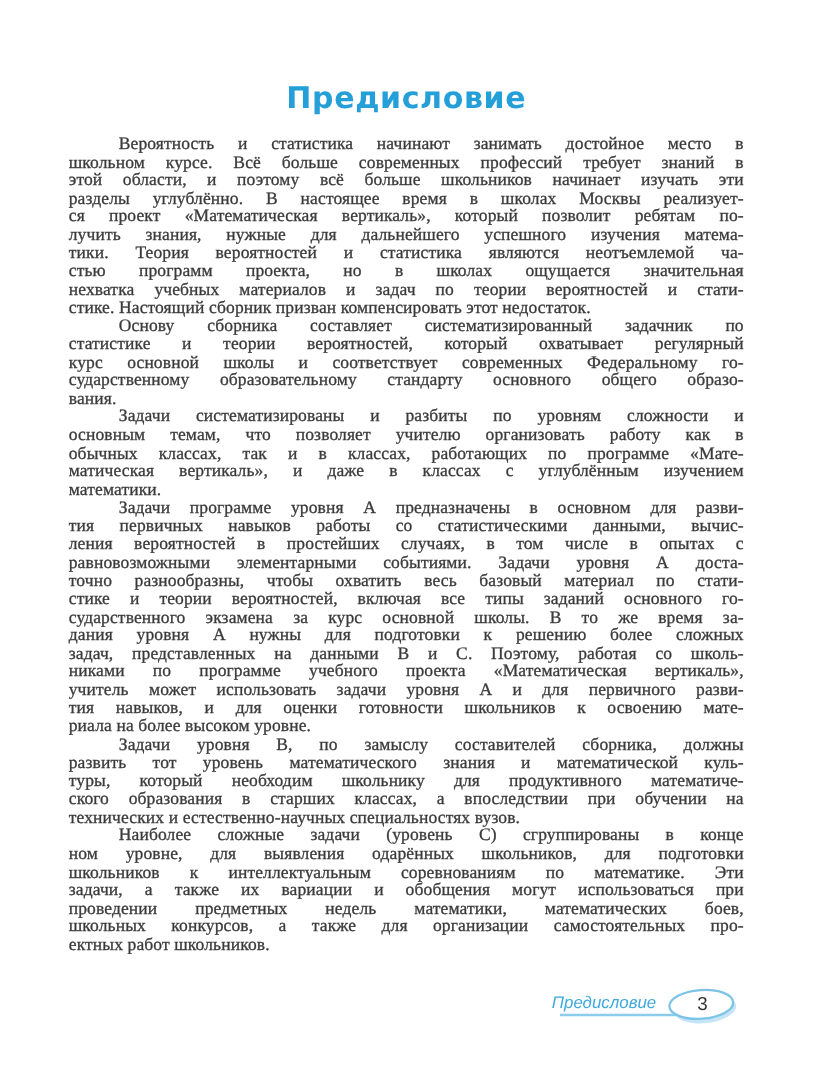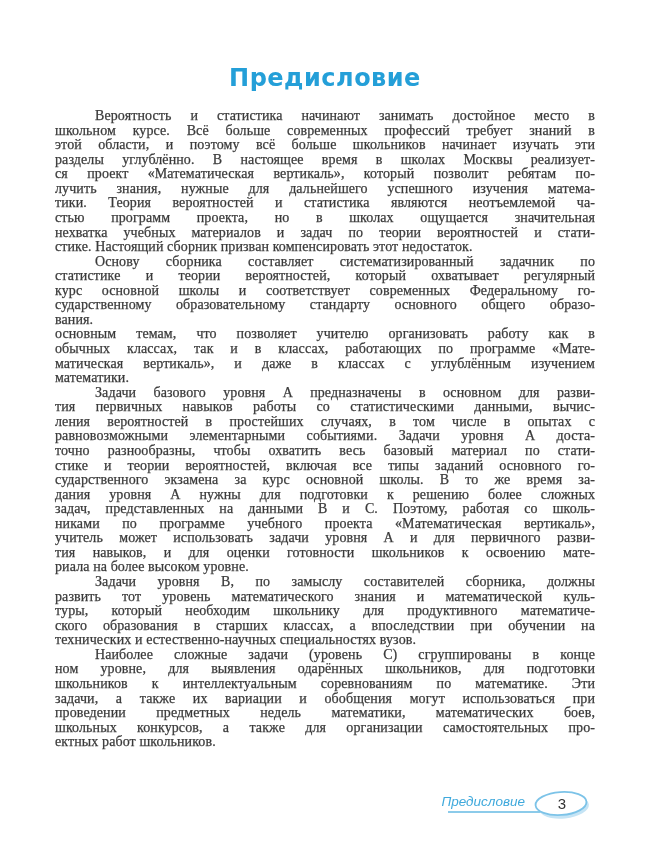--- a/index.html
+++ b/index.html
@@ -111,25 +111,26 @@
       <div class="line">лучить знания, нужные для дальнейшего успешного изучения матема-</div>
       <div class="line">тики. Теория вероятностей и статистика являются неотъемлемой ча-</div>
       <div class="line">стью программ проекта, но в школах ощущается значительная</div>
       <div class="line">нехватка учебных материалов и задач по теории вероятностей и стати-</div>
       <div class="line last">стике. Настоящий сборник призван компенсировать этот недостаток.</div>
       <div class="line indent">Основу сборника составляет систематизированный задачник по</div>
       <div class="line">статистике и теории вероятностей, который охватывает регулярный</div>
       <div class="line">курс основной школы и соответствует современных Федеральному го-</div>
       <div class="line">сударственному образовательному стандарту основного общего образо-</div>
       <div class="line last">вания.</div>
+      <div class="line indent">Задачи систематизированы и разбиты по уровням сложности и</div>
       <div class="line">основным темам, что позволяет учителю организовать работу как в</div>
       <div class="line">обычных классах, так и в классах, работающих по программе «Мате-</div>
       <div class="line">матическая вертикаль», и даже в классах с углублённым изучением</div>
       <div class="line last">математики.</div>
-      <div class="line indent">Задачи базового уровня А предназначены в основном для разви-</div>
+      <div class="line indent">Задачи программе уровня А предназначены в основном для разви-</div>
       <div class="line">тия первичных навыков работы со статистическими данными, вычис-</div>
       <div class="line">ления вероятностей в простейших случаях, в том числе в опытах с</div>
       <div class="line">равновозможными элементарными событиями. Задачи уровня А доста-</div>
       <div class="line">точно разнообразны, чтобы охватить весь базовый материал по стати-</div>
       <div class="line">стике и теории вероятностей, включая все типы заданий основного го-</div>
       <div class="line">сударственного экзамена за курс основной школы. В то же время за-</div>
       <div class="line">дания уровня А нужны для подготовки к решению более сложных</div>
       <div class="line">задач, представленных на данными В и С. Поэтому, работая со школь-</div>
       <div class="line">никами по программе учебного проекта «Математическая вертикаль»,</div>
       <div class="line">учитель может использовать задачи уровня А и для первичного разви-</div>

